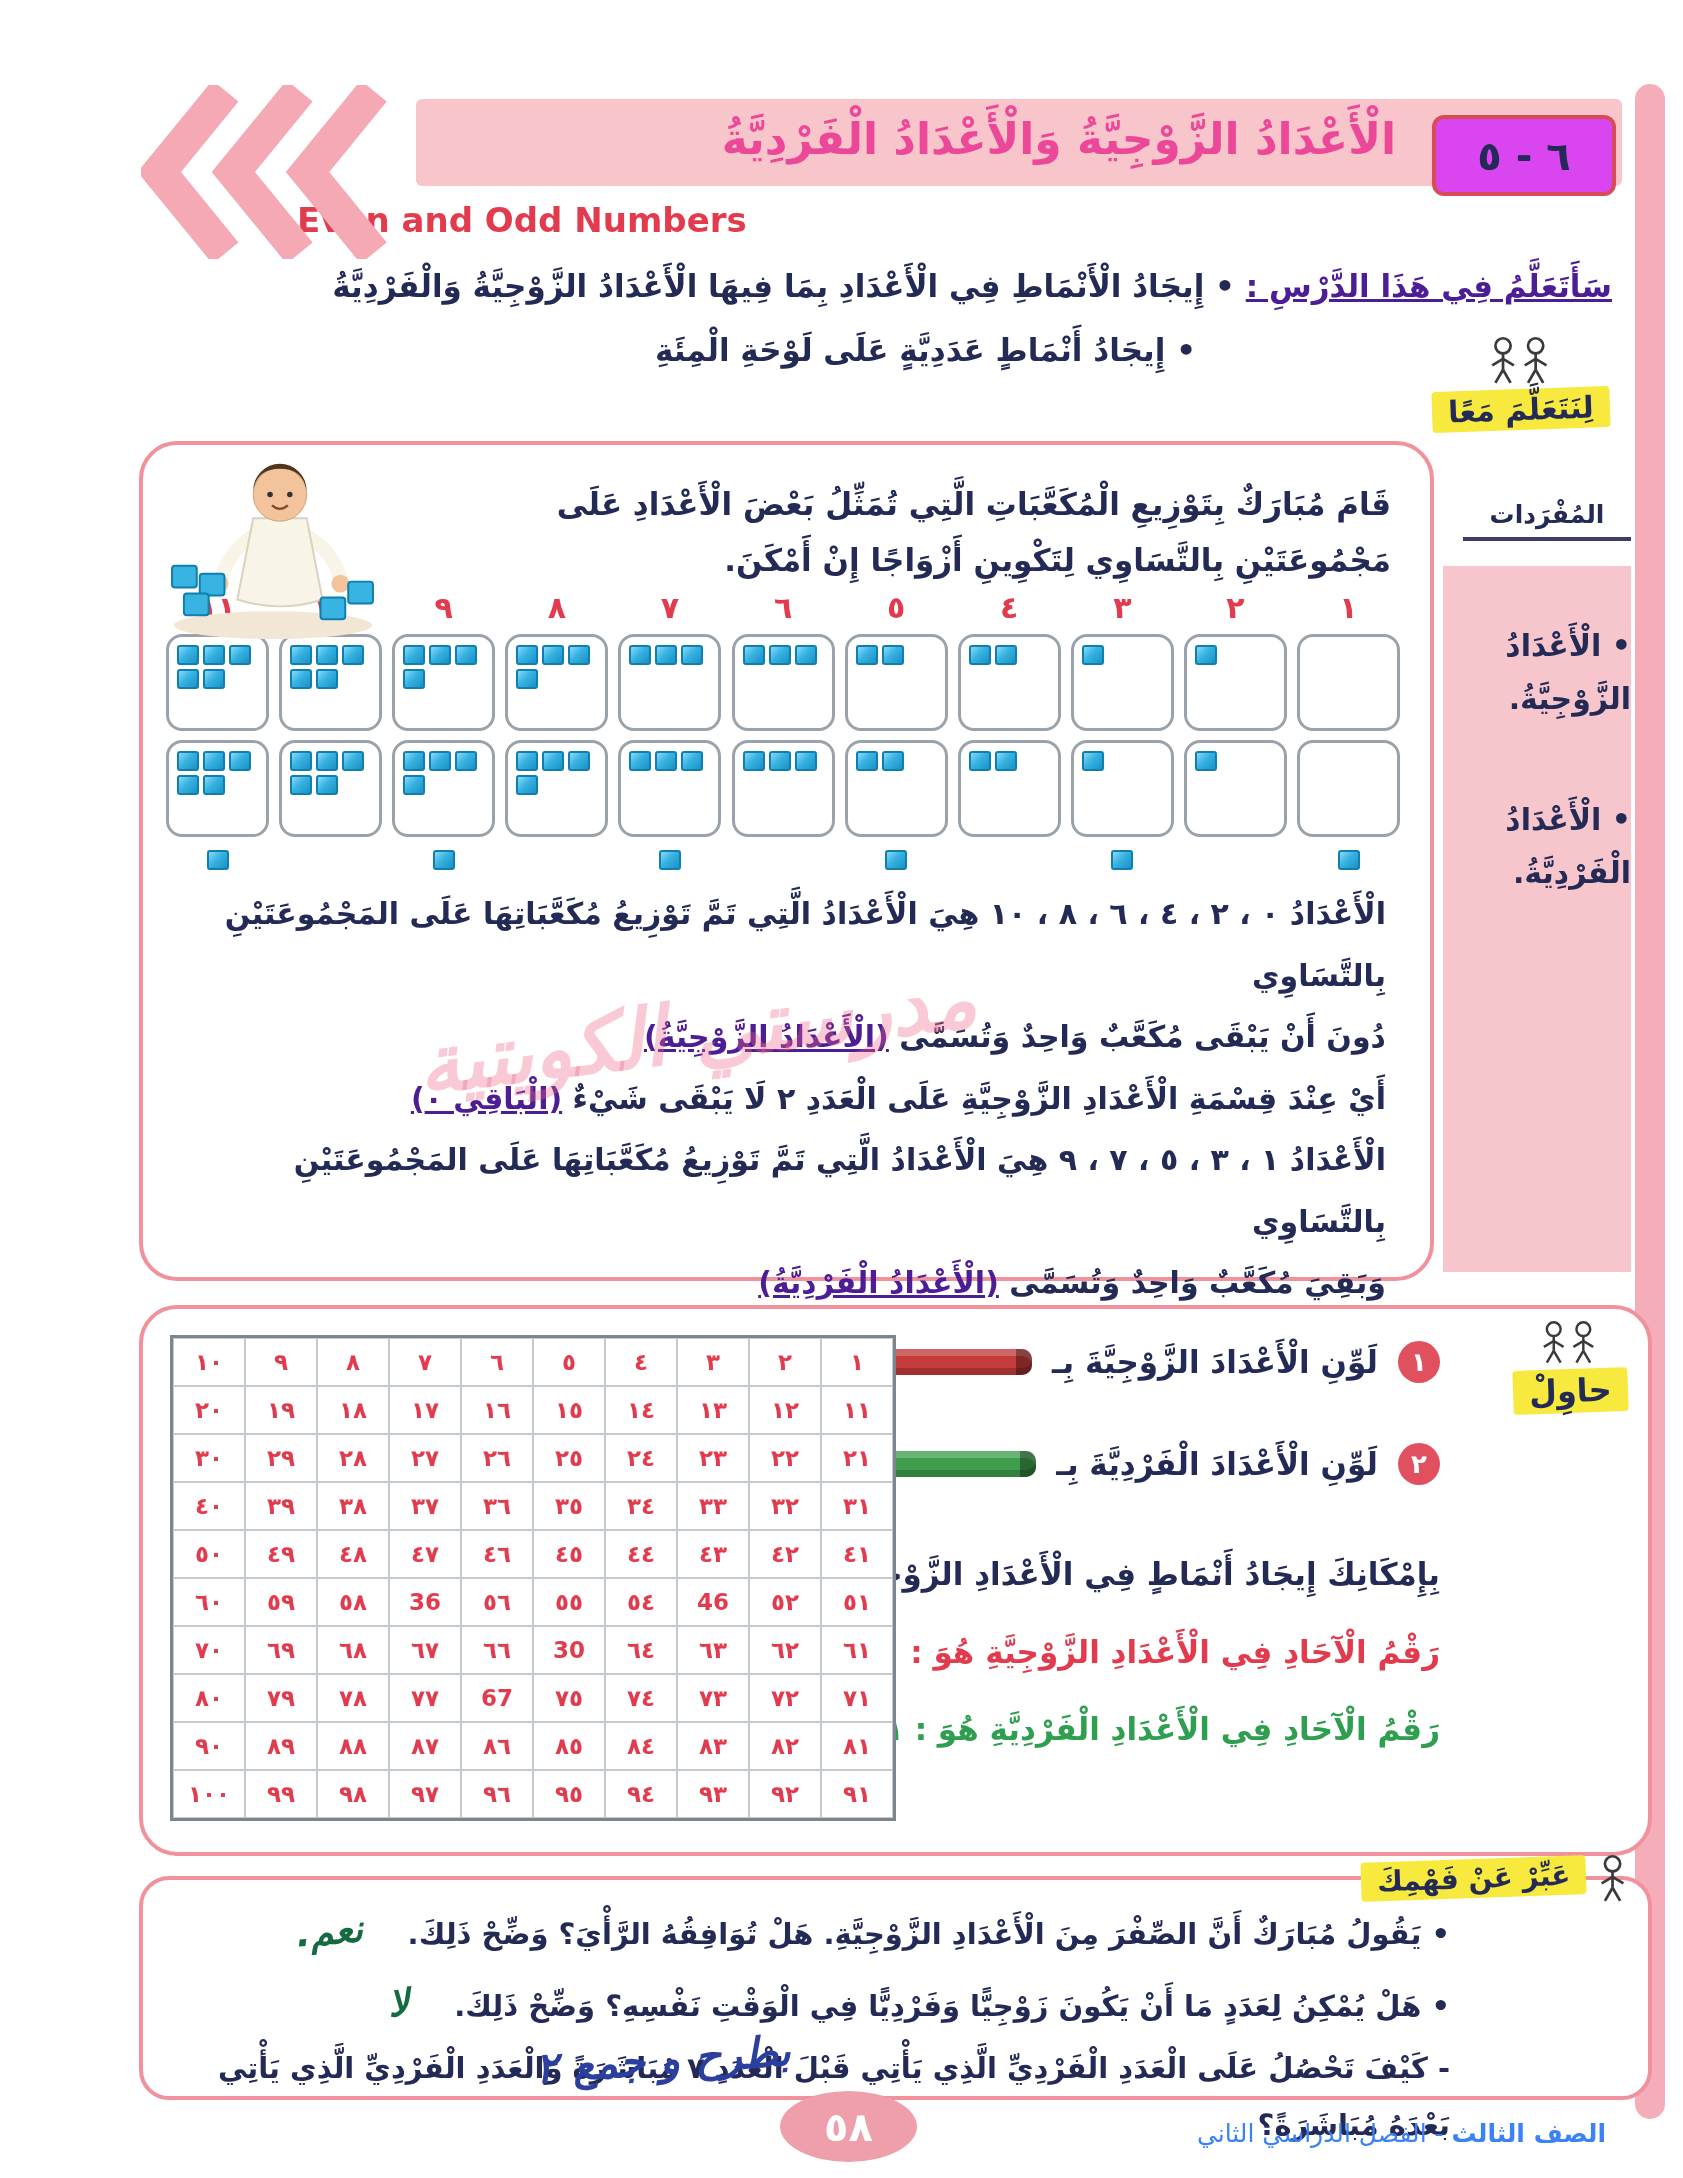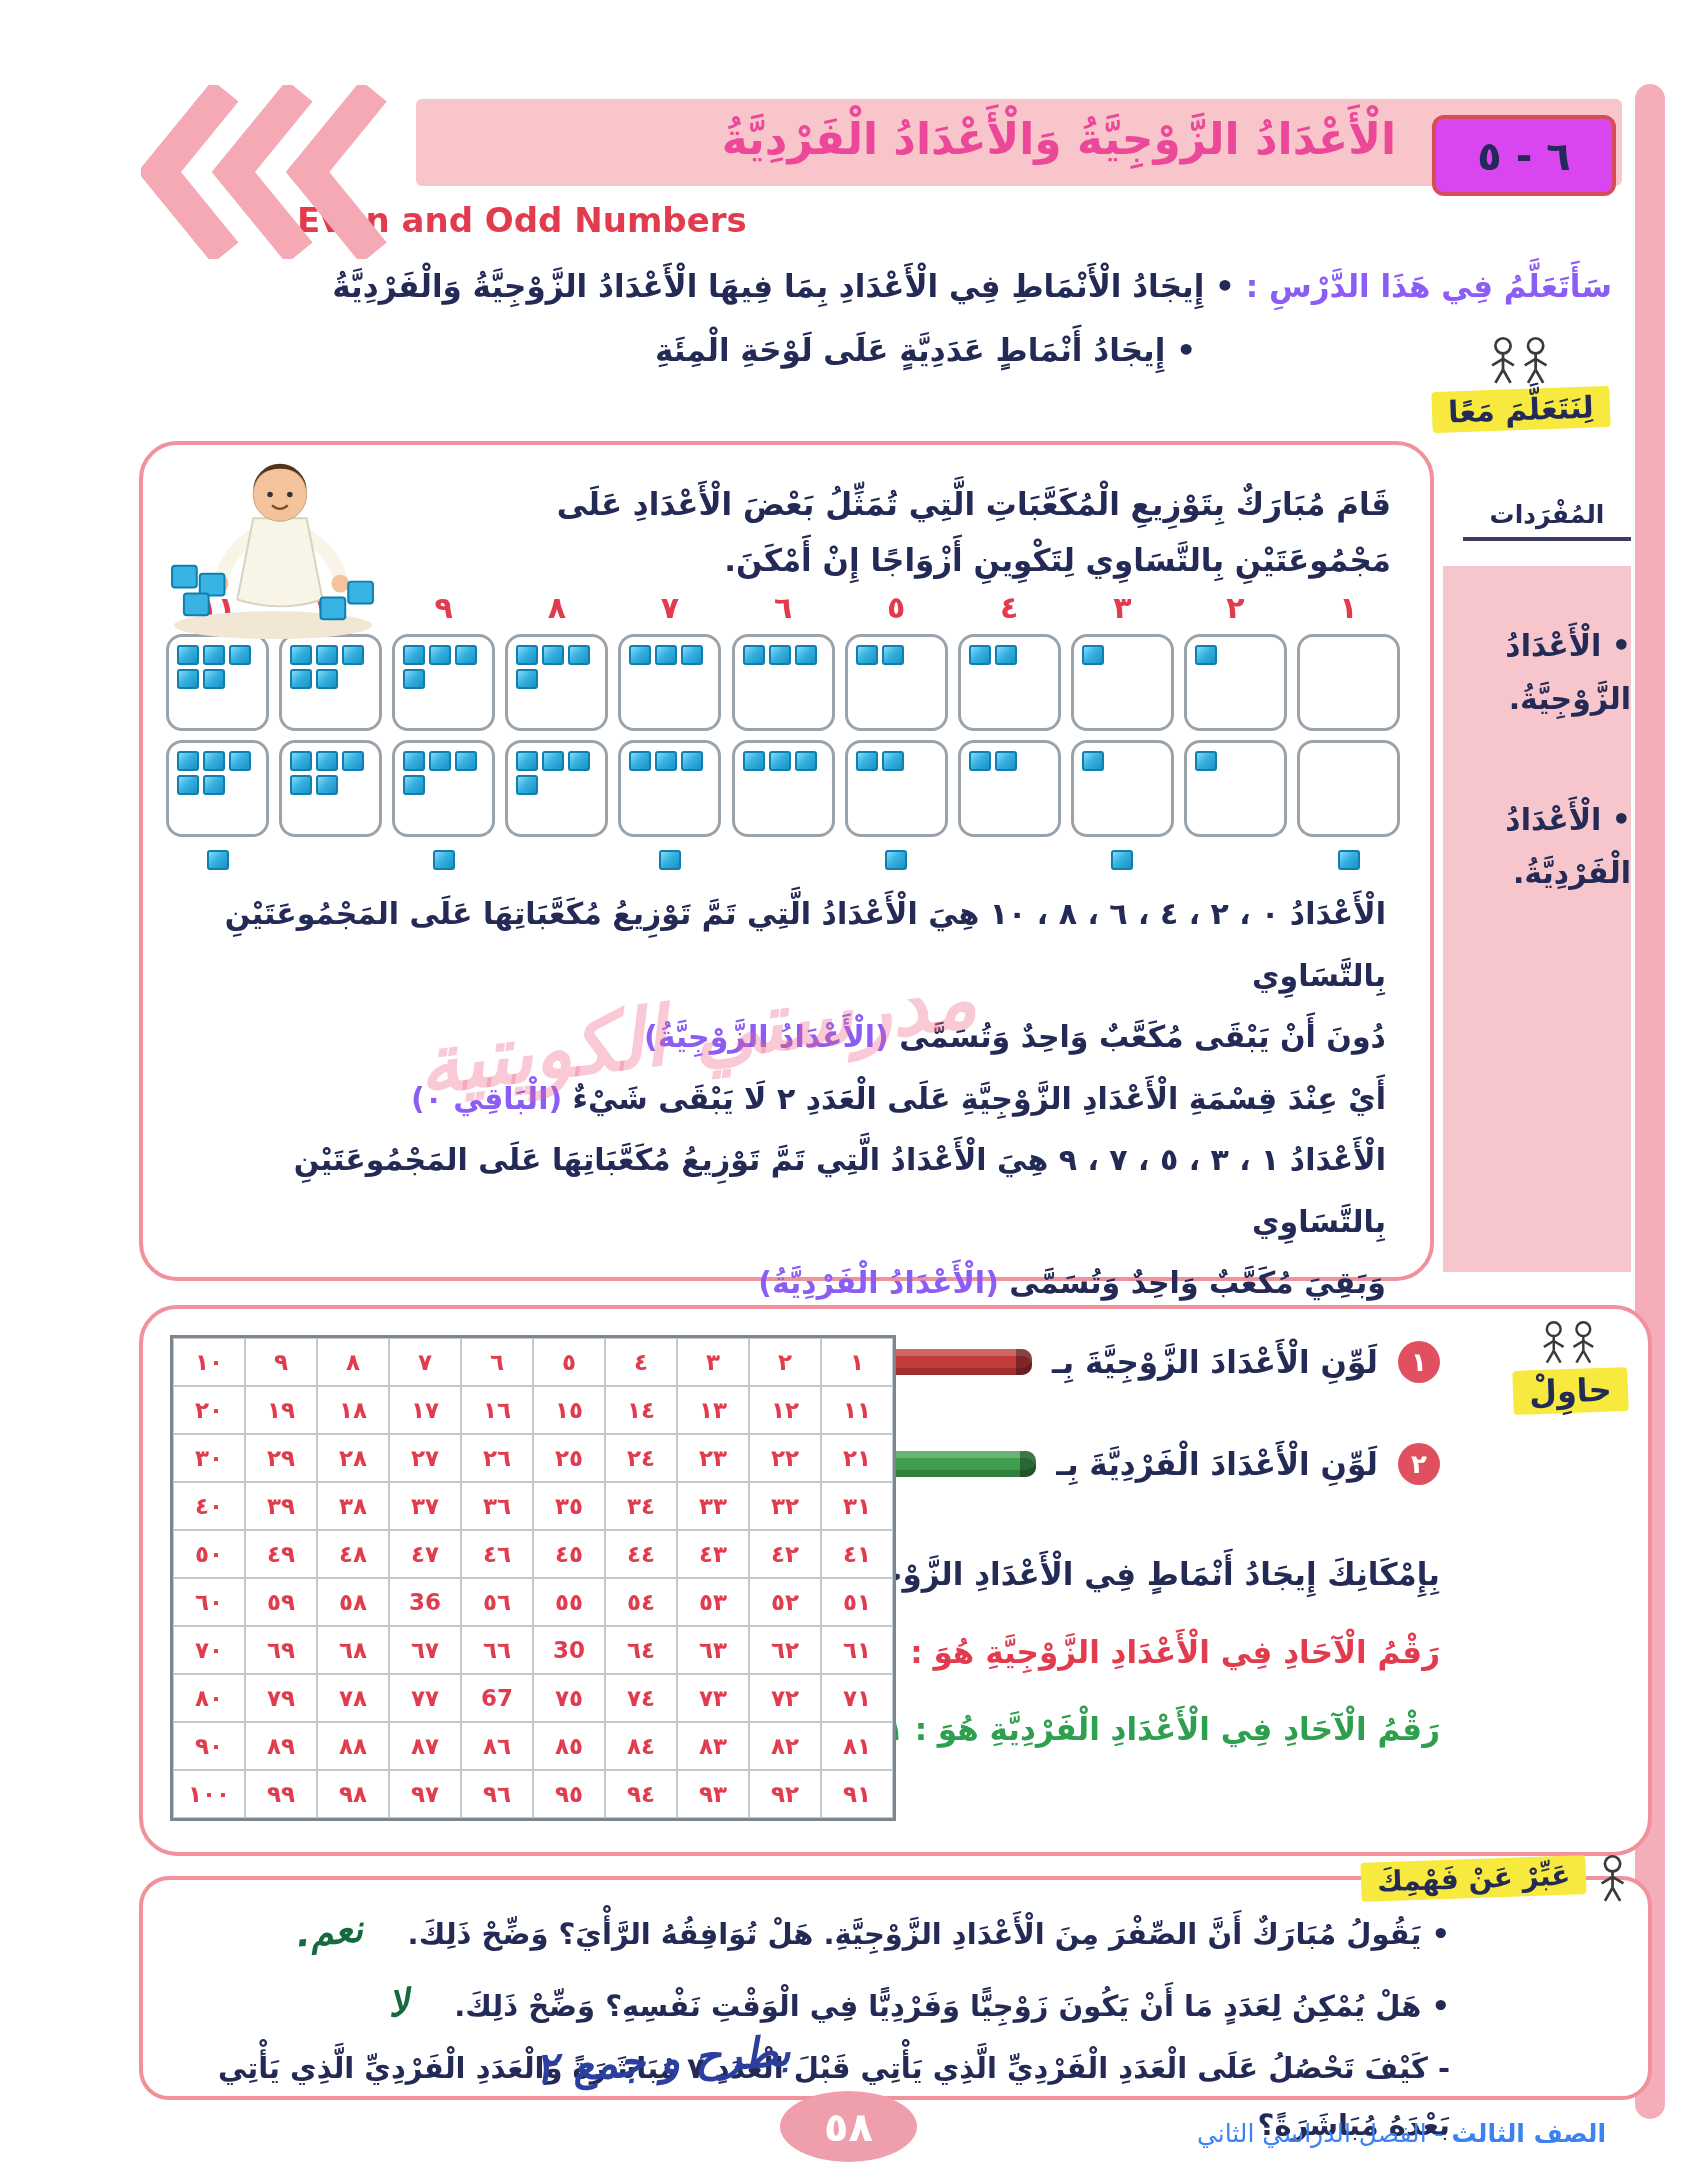--- a/index.html
+++ b/index.html
@@ -1,20 +1,20 @@
 <!DOCTYPE html>
 <html lang="ar" dir="rtl"><head>
 <meta charset="utf-8">
 <style>
   html,body{margin:0;padding:0;background:#fff;}
   #page{
     position:relative;width:1683px;height:2178px;background:#fff;overflow:hidden;
     font-family:"DejaVu Sans",sans-serif;direction:rtl;color:#232a55;
   }
-  .red{color:#8b5cf6;}
+  .red{color:#4c1d95;text-decoration:underline;}
   .bold{font-weight:bold;}
 
   
   .side-bar{position:absolute;right:18px;top:84px;width:30px;height:2035px;background:#f5aeb9;border-radius:16px;}
   .band{position:absolute;left:416px;right:61px;top:99px;height:87px;background:#f8c5cb;border-radius:6px;}
   .title-ar{position:absolute;right:287px;top:113px;font-size:44px;font-weight:bold;color:#ec4899;z-index:2;}
   .lesson-pill{
     position:absolute;right:67px;top:115px;width:176px;height:73px;background:#d946ef;
     border:4px solid #d84b58;border-radius:12px;display:flex;align-items:center;justify-content:center;
     font-size:40px;font-weight:bold;color:#25295a;z-index:3;
@@ -405,21 +405,21 @@
       <div class="cell">٤٣</div>
       <div class="cell">٤٤</div>
       <div class="cell">٤٥</div>
       <div class="cell">٤٦</div>
       <div class="cell">٤٧</div>
       <div class="cell">٤٨</div>
       <div class="cell">٤٩</div>
       <div class="cell">٥٠</div>
       <div class="cell">٥١</div>
       <div class="cell">٥٢</div>
-      <div class="cell">٥٣</div>
+      <div class="cell">46</div>
       <div class="cell">٥٤</div>
       <div class="cell">٥٥</div>
       <div class="cell">٥٦</div>
       <div class="cell">36</div>
       <div class="cell">٥٨</div>
       <div class="cell">٥٩</div>
       <div class="cell">٦٠</div>
       <div class="cell">٦١</div>
       <div class="cell">٦٢</div>
       <div class="cell">٦٣</div>

